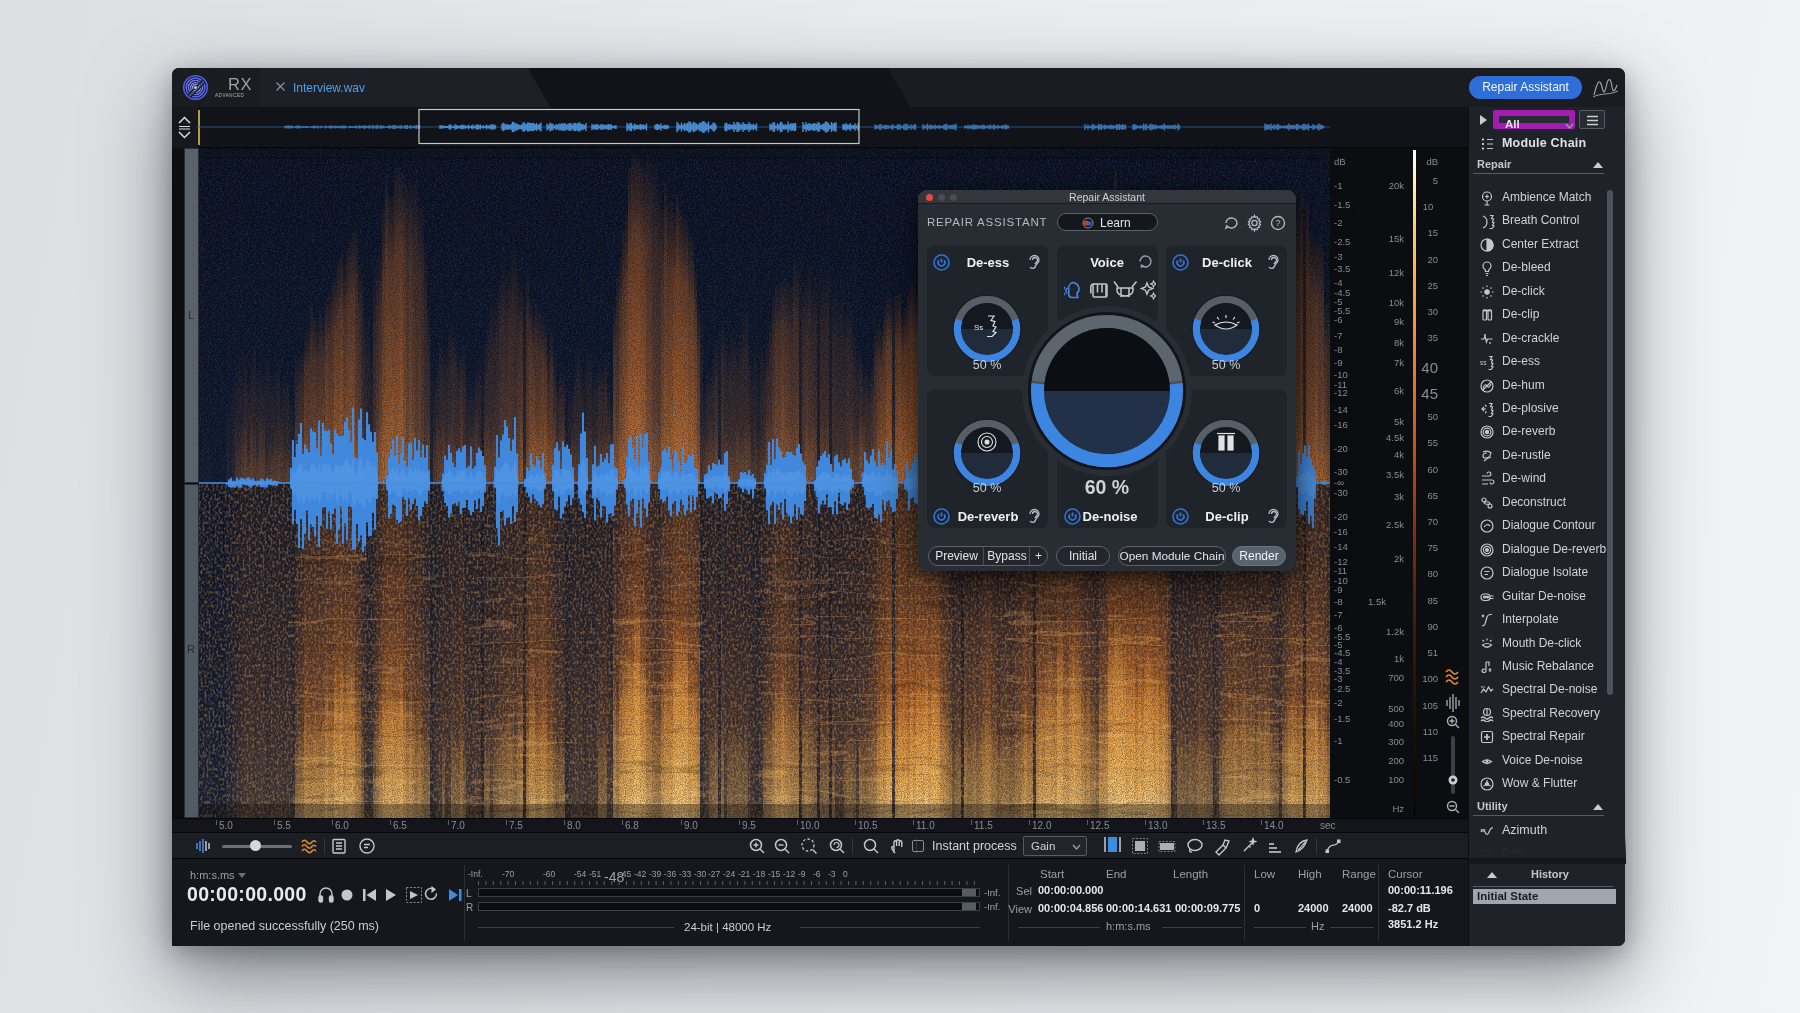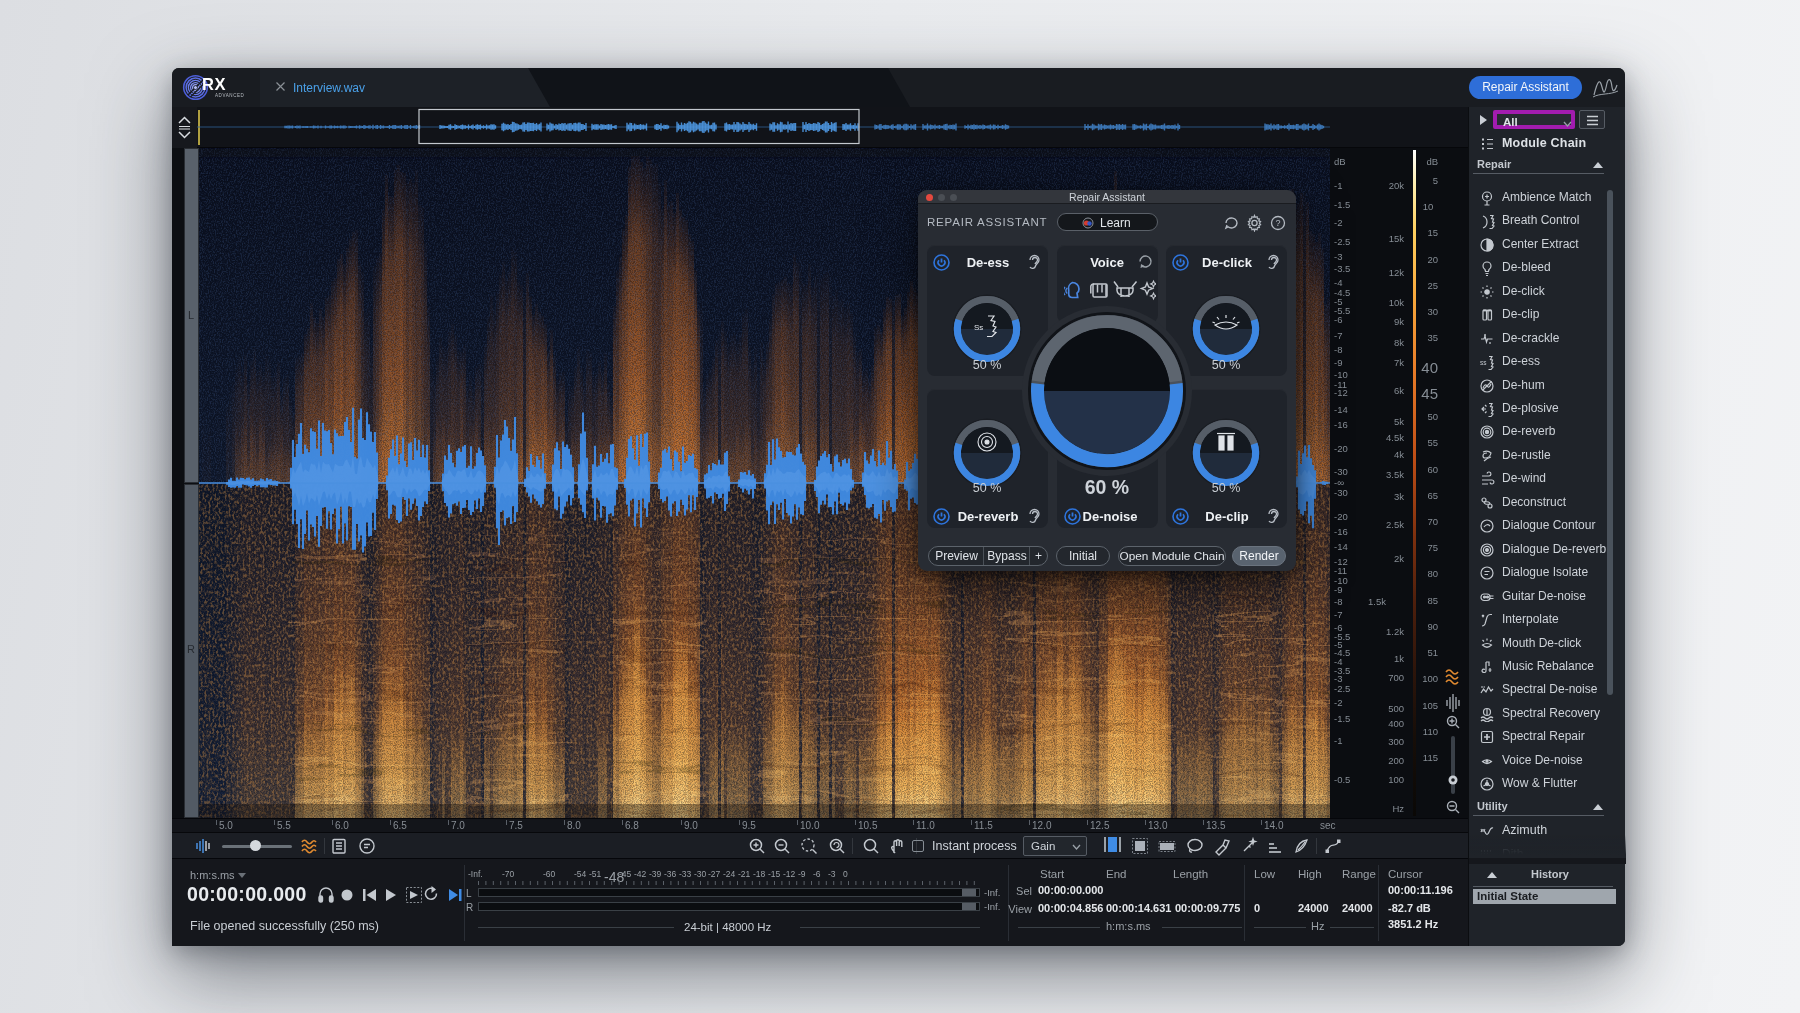--- a/index.html
+++ b/index.html
@@ -16,21 +16,21 @@
     <circle cx="13.5" cy="13.5" r="11.8" stroke="#4d5ed8" stroke-width="1.6"></circle>
     <circle cx="13.5" cy="13.5" r="9.4" stroke="#5a6ce2" stroke-width="1.5"></circle>
     <circle cx="13.5" cy="13.5" r="7.1" stroke="#6b7cea" stroke-width="1.4"></circle>
     <circle cx="13.5" cy="13.5" r="4.9" stroke="#7f8ef0" stroke-width="1.3"></circle>
     <circle cx="13.5" cy="13.5" r="2.9" stroke="#97a3f5" stroke-width="1.2"></circle>
     <path d="M6 21 L21 6" stroke="#171a1f" stroke-width="1.6"></path>
     <path d="M8.5 23 L23 8.5" stroke="#171a1f" stroke-width="1.2"></path>
    </g>
         <circle cx="13.5" cy="13.5" r="1.5" fill="#b9c1f9"></circle>
  </svg>
- <div class="abs" style="left:30px;top:7px;font-size:16.5px;font-weight:bold;color:#ffffff;letter-spacing:0.5px">RX</div>
+ <div class="abs" style="left:56px;top:7px;font-size:16.5px;font-weight:normal;color:#a3a3a3;letter-spacing:0.5px">RX</div>
  <div class="abs" style="left:43px;top:25px;font-size:4.5px;color:#b7bcc2;letter-spacing:0.6px">ADVANCED</div>
  <div class="abs" style="left:103px;top:13px;width:11px;height:11px">
    <svg width="11" height="11" viewBox="0 0 11 11">
           <path d="M1.5 1.5 L9.5 9.5 M9.5 1.5 L1.5 9.5" stroke="#8a9096" stroke-width="1.2"></path>
         </svg>
  </div>
  <div class="abs" style="left:121px;top:13px;font-size:12px;color:#4aa0e8">Interview.wav</div>
 </div>
     <div class="abs" style="left:1297px;top:8px;width:113px;height:23px;background:#2e6ed8;border-radius:12px;color:#f2f5f9;font-size:12px;text-align:center;line-height:23px">Repair Assistant</div>
 <svg class="abs" style="left:1418px;top:7px" width="30" height="26" viewBox="0 0 30 26">
@@ -2128,21 +2128,21 @@
       <div class="abs" style="left:934px;top:61px;font-size:11px;color:#9aa0a6">h:m:s.ms</div>
       <div class="abs" style="left:990px;top:68px;width:80px;height:1px;background:#3a4046"></div>
       <div class="abs" style="left:1082px;top:68px;width:52px;height:1px;background:#3a4046"></div>
       <div class="abs" style="left:1139px;top:61px;font-size:11px;color:#9aa0a6">Hz</div>
       <div class="abs" style="left:1158px;top:68px;width:44px;height:1px;background:#3a4046"></div>
     </div>
     <div class="abs" style="left:1296px;top:39px;width:157px;height:839px;background:#1f2329;border-left:1px solid #0b0d10;border-radius:0 0 7px 0">
       <svg class="abs" style="left:9px;top:7px" width="10" height="12">
         <path d="M2 1 L9 6 L2 11 z" fill="#c9ced4"></path>
       </svg>
-      <div class="abs" style="left:24px;top:3px;width:82px;height:19px;border:4px solid #a21caf;background:#272b32;border-radius:2px">
+      <div class="abs" style="left:24px;top:3px;width:82px;height:19px;border:6px solid #a21caf;background:#272b32;border-radius:2px">
         <div class="abs" style="left:6px;top:2px;font-size:11.5px;font-weight:bold;color:#e2e5e9">All</div>
         <svg class="abs" style="left:66px;top:7px" width="9" height="6">
           <path d="M1 1 L4.5 5 L8 1" stroke="#9aa1a8" stroke-width="1.3" fill="none"></path>
         </svg>
       </div>
       <div class="abs" style="left:110px;top:3px;width:26px;height:19px;border:1px solid #565c64;background:#272b32;border-radius:2px">
         <svg class="abs" style="left:6px;top:4px" width="13" height="11">
           <path d="M1 1.5 h11 M1 5.5 h11 M1 9.5 h11" stroke="#c9ced4" stroke-width="1.4"></path>
         </svg>
       </div>

